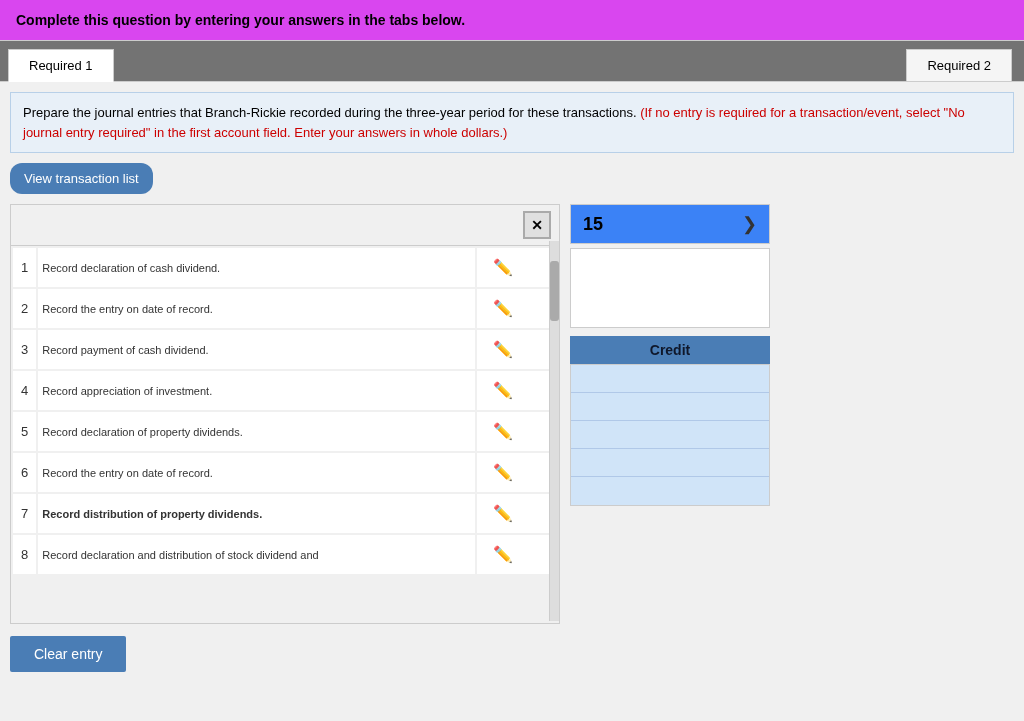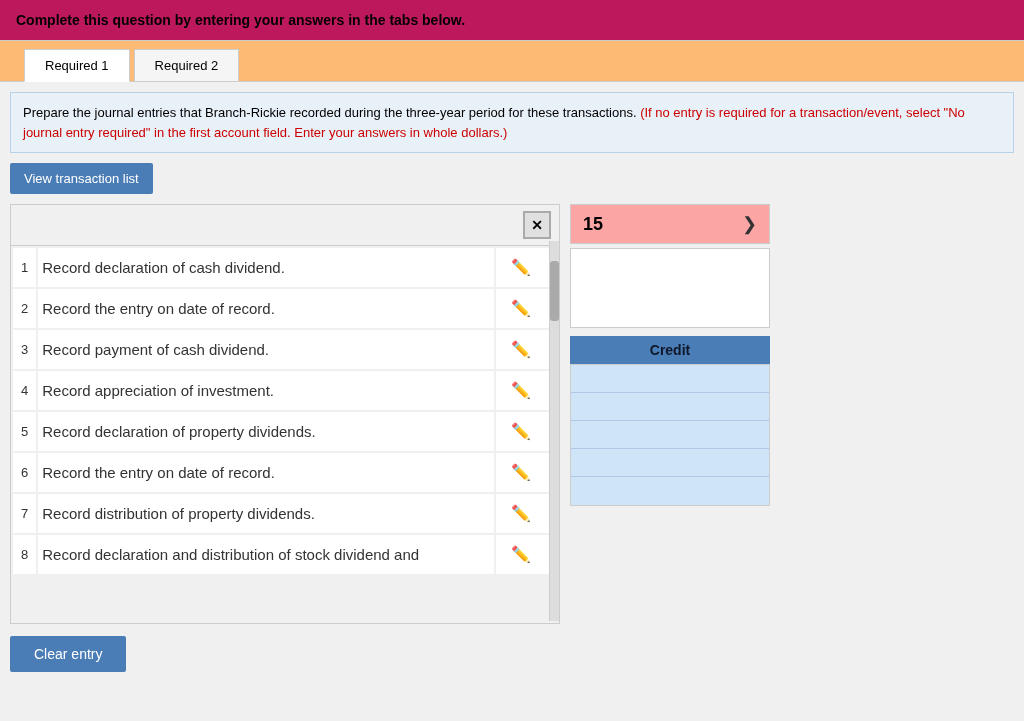--- a/index.html
+++ b/index.html
@@ -1,31 +1,32 @@
 <!DOCTYPE html>
 <html><head>
   <meta charset="utf-8">
   <style>
     * { box-sizing: border-box; margin: 0; padding: 0; }
     body { font-family: Arial, sans-serif; font-size: 14px; background: #f0f0f0; width: 1024px; min-height: 721px; }
 
     .top-banner {
-      background: #be185d;
+      background: #d946ef;
       border-bottom: 1px solid #ccc;
       padding: 12px 16px;
       font-weight: bold;
       font-size: 14px;
     }
 
     .tabs-bar {
-      background: #fdba74;
+      background: #737373;
       border-bottom: 1px solid #ccc;
       display: flex;
-      padding: 0 24px;
+      padding: 0 8px;
       padding-top: 8px;
+      justify-content: space-between;
     }
 
     .tab {
       padding: 8px 20px;
       border: 1px solid #ccc;
       border-bottom: none;
       background: #f5f5f5;
       cursor: pointer;
       margin-right: 4px;
       font-size: 13px;
@@ -53,21 +54,21 @@
 
     .view-transaction-btn {
       display: inline-block;
       background: #4a7db5;
       color: white;
       padding: 8px 14px;
       border: none;
       cursor: pointer;
       font-size: 13px;
       margin: 0 10px 10px 10px;
-      border-radius: 2px;
+      border-radius: 12px;
     }
 
     .main-area {
       display: flex;
       margin: 0 10px;
       position: relative;
     }
 
     .left-panel {
       background: #f0f0f0;
@@ -103,21 +104,21 @@
 
     .row-num {
       width: 20px;
       font-size: 13px;
       color: #333;
       flex-shrink: 0;
     }
 
     .row-text {
       flex: 1;
-      font-size: 15px;
+      font-size: 11px;
       color: #333;
     }
 
     .edit-icon {
       color: #4a7db5;
       font-size: 16px;
       cursor: pointer;
       padding: 0 4px;
     }
 
@@ -141,21 +142,21 @@
     
     .right-panel {
       margin-left: 10px;
       width: 200px;
       position: relative;
     }
 
     .nav-header {
       display: flex;
       align-items: center;
-      background: #fca5a5;
+      background: #3b82f6;
       border: 1px solid #ccc;
       padding: 8px 12px;
       justify-content: space-between;
       margin-bottom: 4px;
     }
 
     .nav-num {
       font-size: 18px;
       font-weight: bold;
     }
@@ -329,21 +330,21 @@
     </tr>
           <tr style="border-bottom: 1px solid rgb(221, 221, 221); background: rgb(255, 255, 255);">
       <td class="row-num" style="padding:10px 8px;">6</td>
       <td class="row-text" style="padding:10px 4px;">Record the entry on date of record.</td>
       <td style="padding:10px 12px;">
         <span class="edit-icon">✏️</span>
       </td>
     </tr>
           <tr style="border-bottom: 1px solid rgb(221, 221, 221); background: rgb(255, 255, 255);">
       <td class="row-num" style="padding:10px 8px;">7</td>
-      <td class="row-text" style="padding:2px 4px;">Record distribution of property dividends.</td>
+      <td class="row-text" style="padding:2px 4px;font-weight:bold;">Record distribution of property dividends.</td>
       <td style="padding:10px 12px;">
         <span class="edit-icon">✏️</span>
       </td>
     </tr>
           <tr style="border-bottom: 1px solid rgb(221, 221, 221); background: rgb(255, 255, 255);">
       <td class="row-num" style="padding:10px 8px;">8</td>
       <td class="row-text" style="padding:10px 4px;">Record declaration and distribution of stock dividend and</td>
       <td style="padding:10px 12px;">
         <span class="edit-icon">✏️</span>
       </td>

